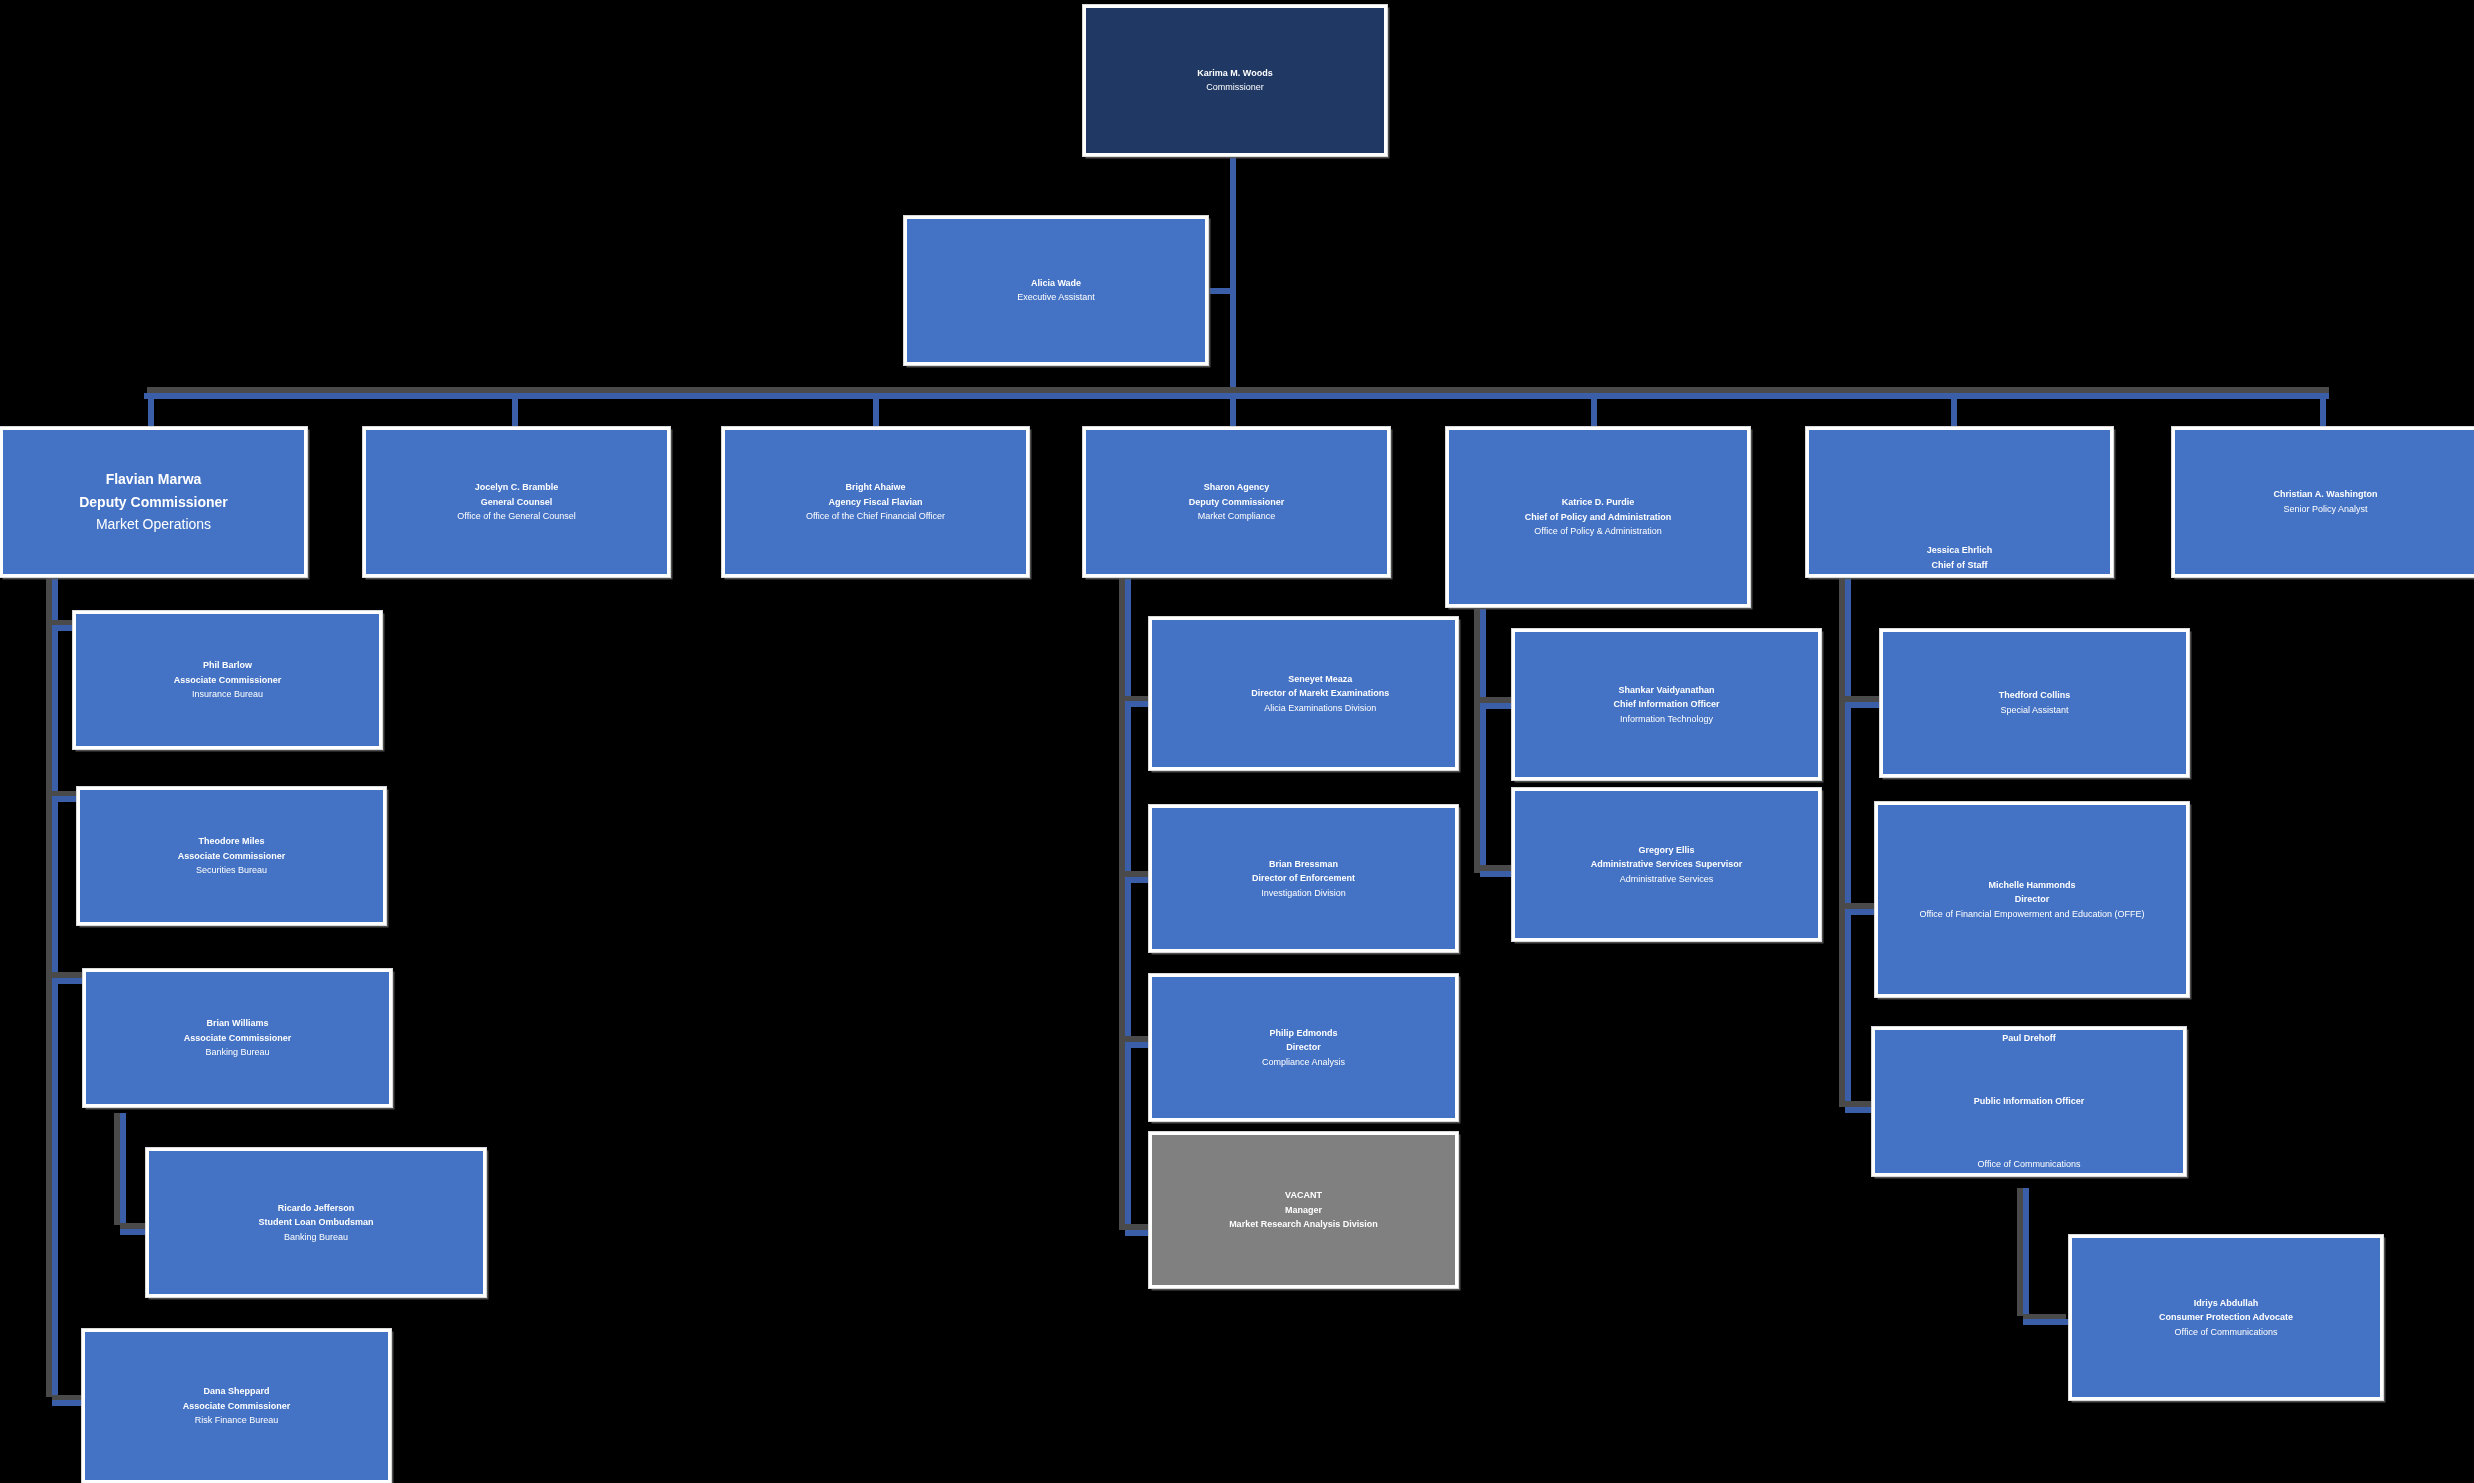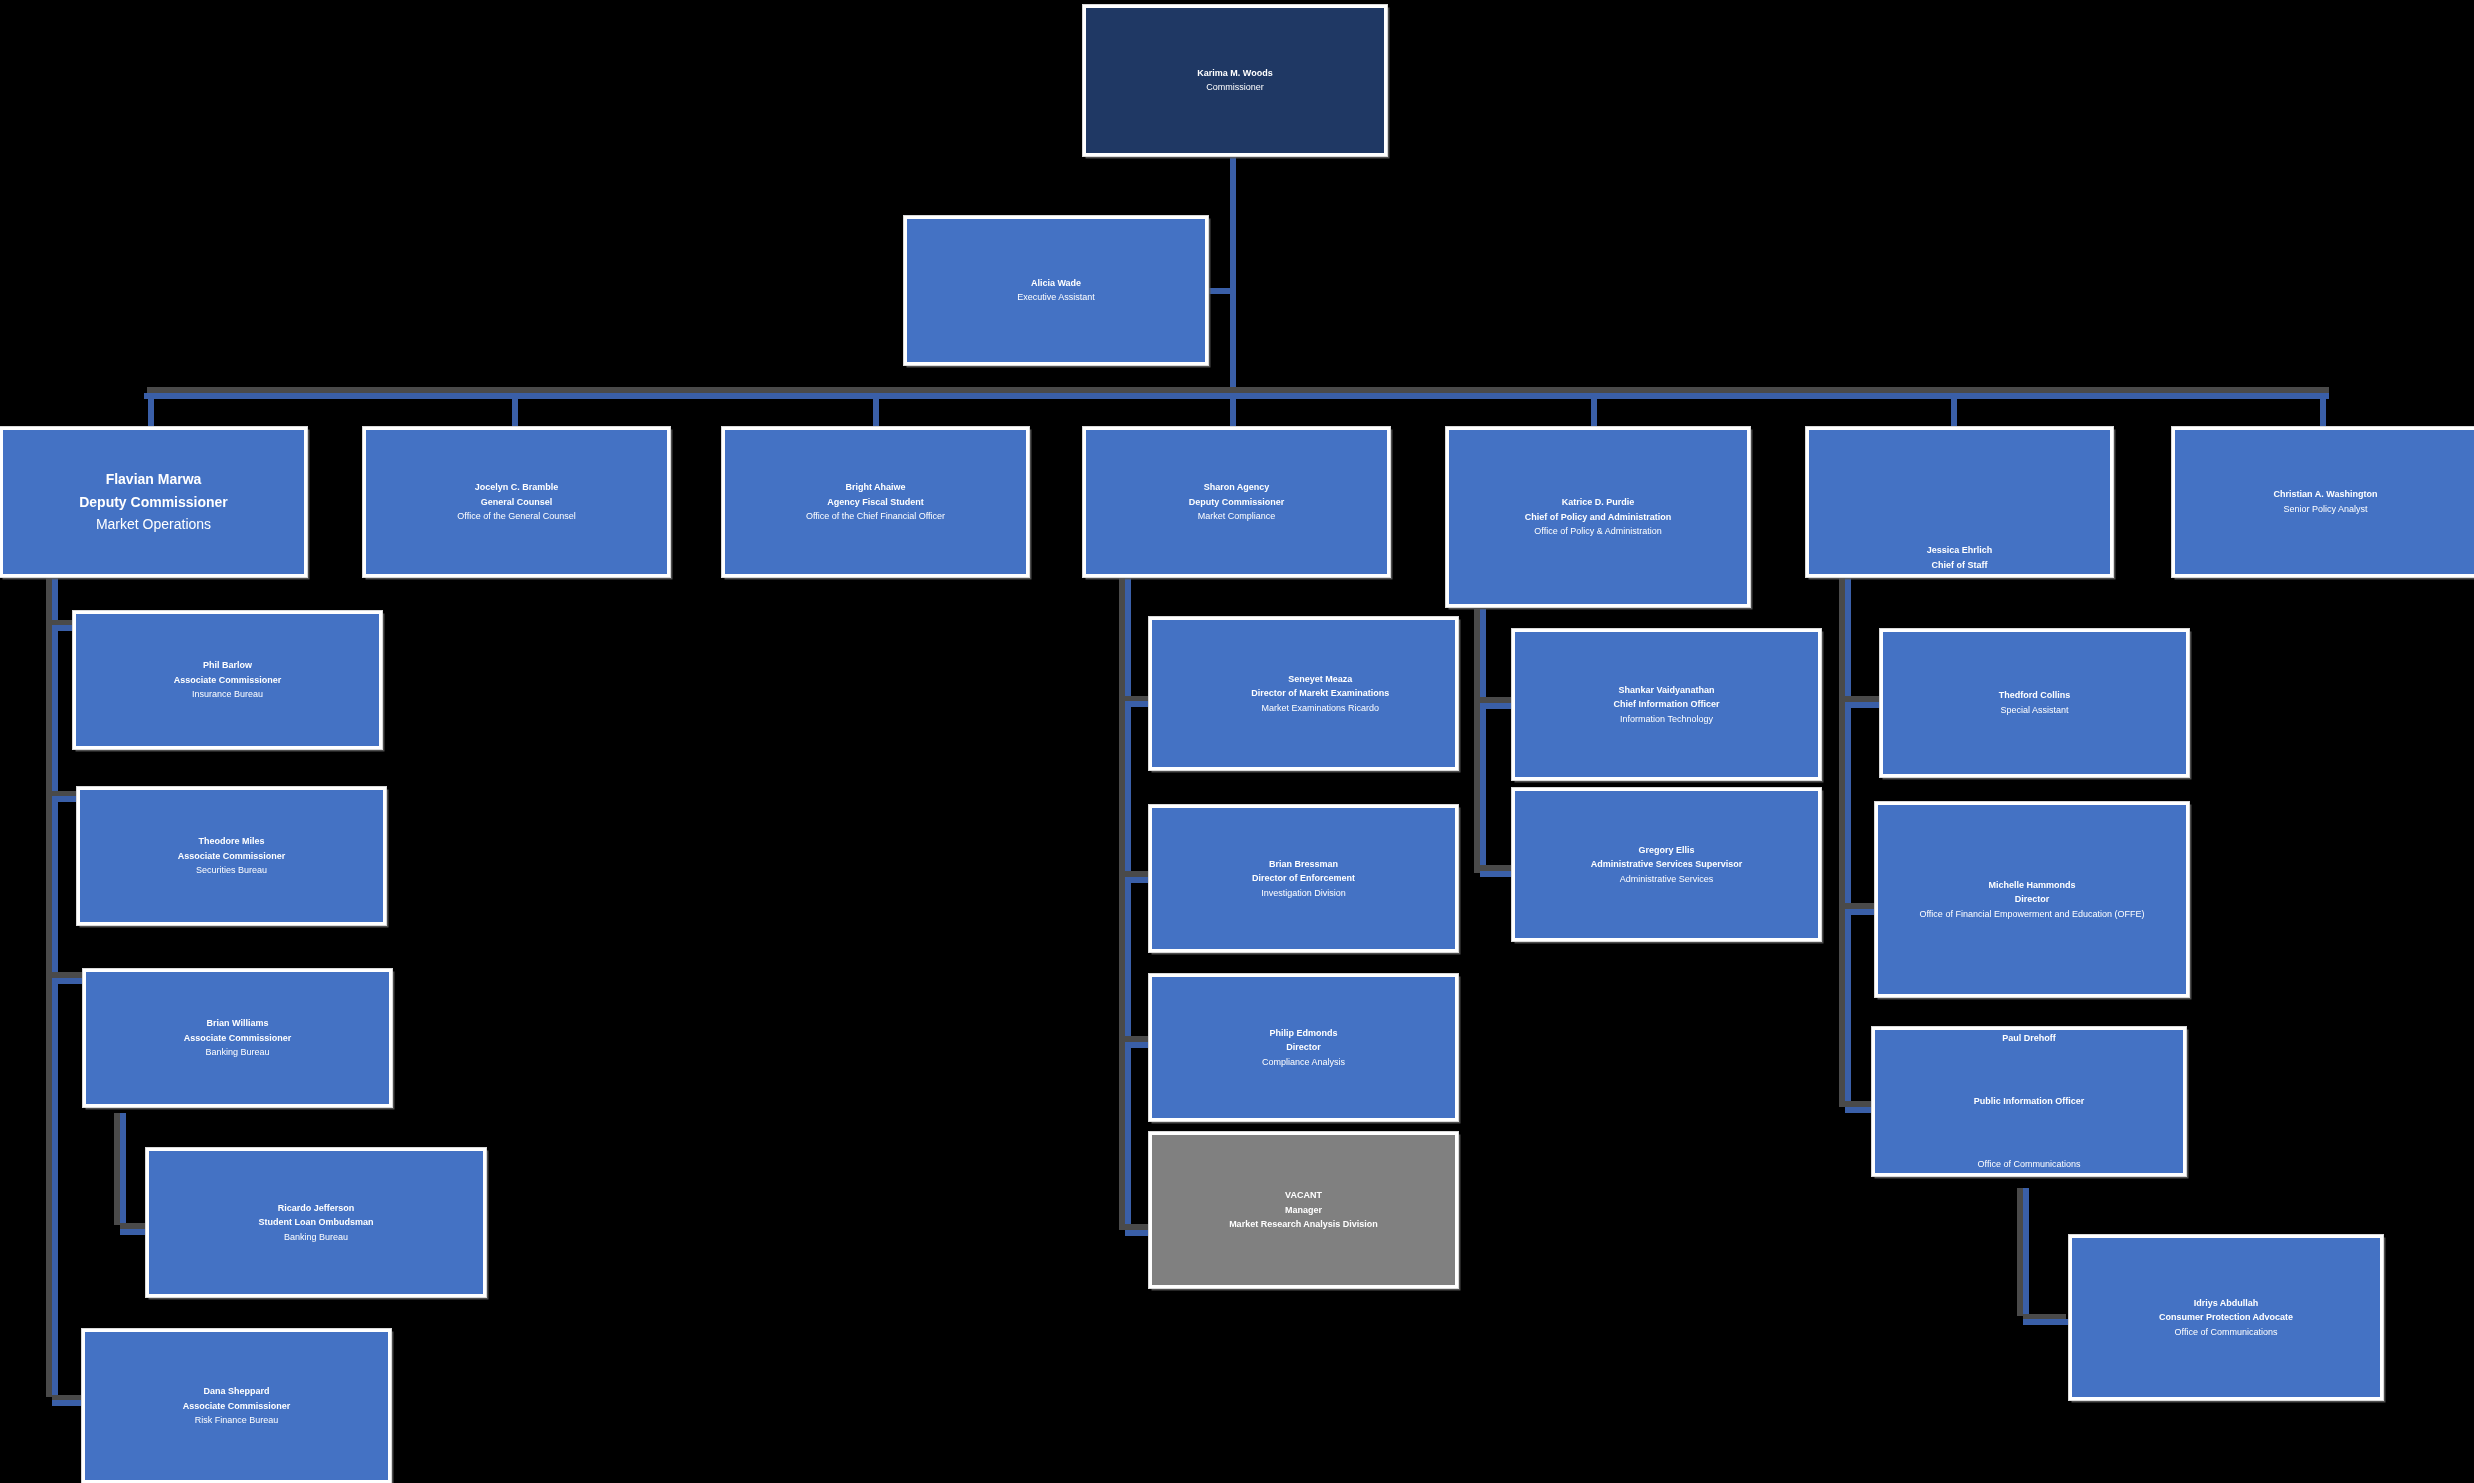--- a/index.html
+++ b/index.html
@@ -164,21 +164,21 @@
     <span class="line name">Jocelyn C. Bramble</span>
     <span class="gap"></span>
     <span class="line title">General Counsel</span>
     <span class="gap"></span>
     <span class="line unit">Office of the General Counsel</span>
   </div>
 
   <div class="node" style="left: 722px; top: 427px; width: 307px; height: 150px; font-size: 9px;">
     <span class="line name">Bright Ahaiwe</span>
     <span class="gap"></span>
-    <span class="line title">Agency Fiscal Student</span>
+    <span class="line title">Agency Fiscal Flavian</span>
     <span class="gap"></span>
     <span class="line unit">Office of the Chief Financial Officer</span>
   </div>
 
   <div class="node" style="left: 1083px; top: 427px; width: 307px; height: 150px; font-size: 9px;">
     <span class="line name">Sharon Agency</span>
     <span class="gap"></span>
     <span class="line title">Deputy Commissioner</span>
     <span class="gap"></span>
     <span class="line unit">Market Compliance</span>
@@ -242,21 +242,21 @@
     <span class="line title">Associate Commissioner</span>
     <span class="gap"></span>
     <span class="line unit">Risk Finance Bureau</span>
   </div>
 
   <div class="node" style="left: 1149px; top: 617px; width: 309px; height: 153px; font-size: 9px; padding-left: 40px;">
     <span class="line name">Seneyet Meaza</span>
     <span class="gap"></span>
     <span class="line title">Director of Marekt Examinations</span>
     <span class="gap"></span>
-    <span class="line unit">Market Examinations   Ricardo</span>
+    <span class="line unit">Alicia Examinations   Division</span>
   </div>
 
   <div class="node" style="left: 1149px; top: 805px; width: 309px; height: 147px; font-size: 9px;">
     <span class="line name">Brian Bressman</span>
     <span class="gap"></span>
     <span class="line title">Director of Enforcement</span>
     <span class="gap"></span>
     <span class="line unit">Investigation Division</span>
   </div>
 

